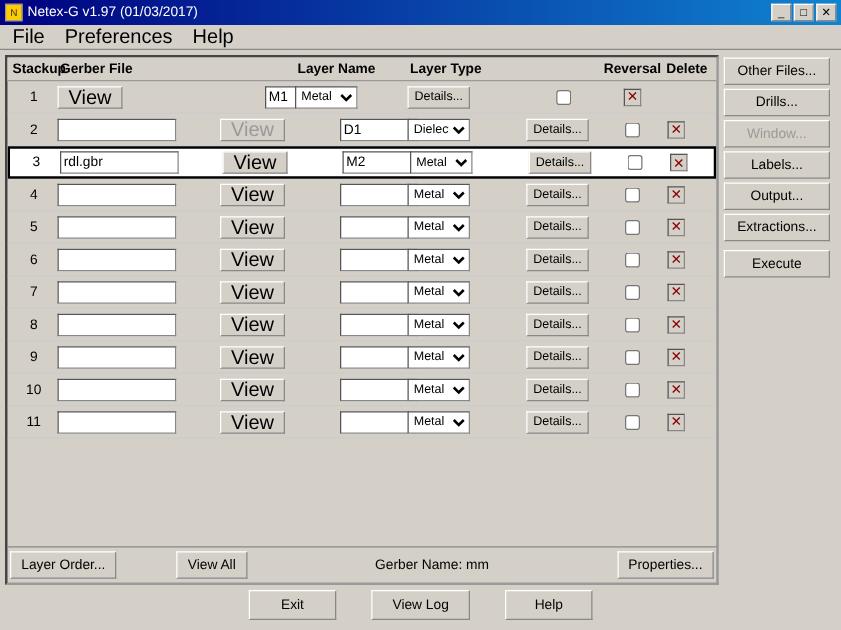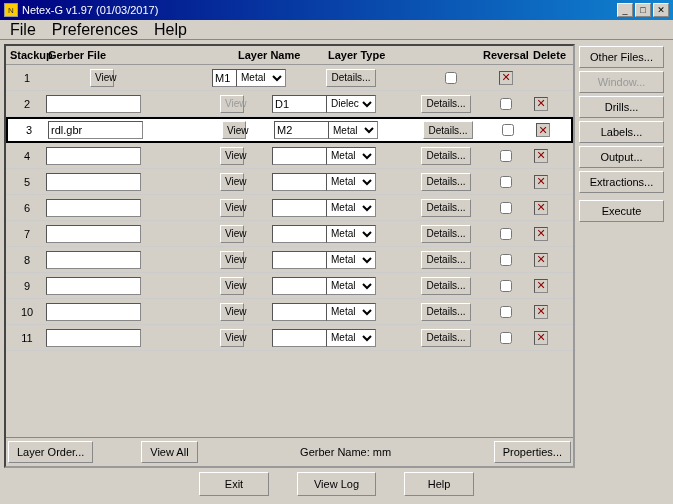--- a/index.html
+++ b/index.html
@@ -147,25 +147,24 @@
       padding: 0 2px;
       width: 60px;
       margin-left: 36px;
     }
     .view-btn {
       height: 18px;
       background: #d4d0c8;
       border: 1px solid #888;
       border-top-color: #fff;
       border-left-color: #fff;
-      font-size: 10px;
+      font-size: 16px;
       cursor: pointer;
       padding: 0 4px;
-      width: 24px;
-      margin-left: 44px;
+      width: 52px;
     }
     .view-btn:disabled {
       color: #999;
     }
     .select-field {
       height: 18px;
       border: 1px solid #888;
       border-top-color: #555;
       border-left-color: #555;
       background: white;
@@ -476,22 +475,22 @@
         </div>
         <span class="gerber-units">
           <span>Gerber Name:</span>&nbsp;<span>mm</span>
         </span>
         <button class="bottom-btn">Properties...</button>
       </div>
     </div>
 
     <div class="right-panel">
       <button class="right-btn">Other Files...</button>
+      <button class="right-btn">Drills...</button>
       <button class="right-btn" disabled="">Window...</button>
-      <button class="right-btn">Drills...</button>
       <button class="right-btn">Labels...</button>
       <button class="right-btn">Output...</button>
       <button class="right-btn">Extractions...</button>
       <button class="right-btn-execute">Execute</button>
     </div>
   </div>
 
   <div class="footer-area">
     <button class="footer-btn">Exit</button>
     <button class="footer-btn">View Log</button>

